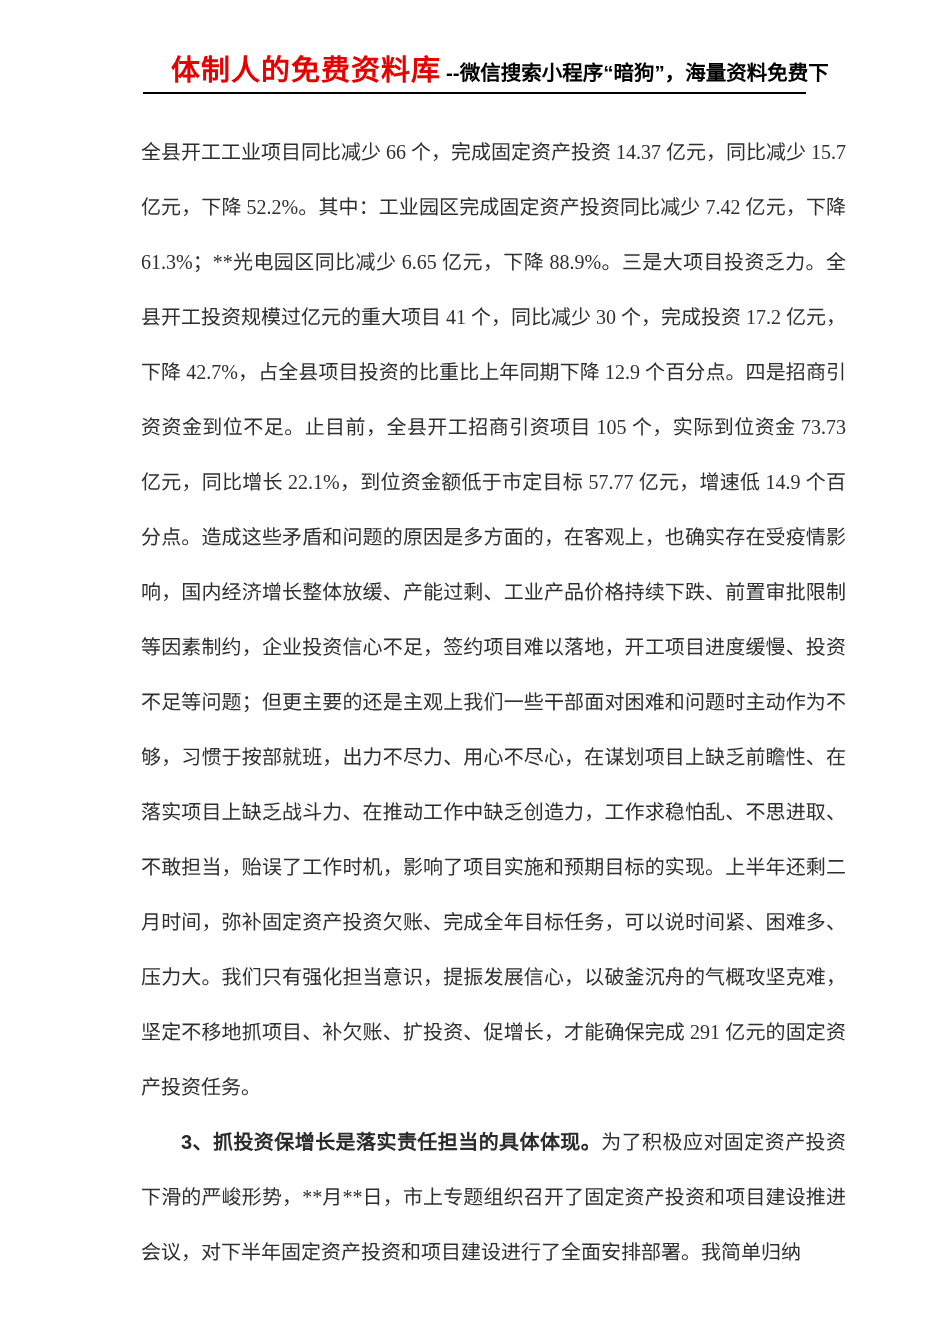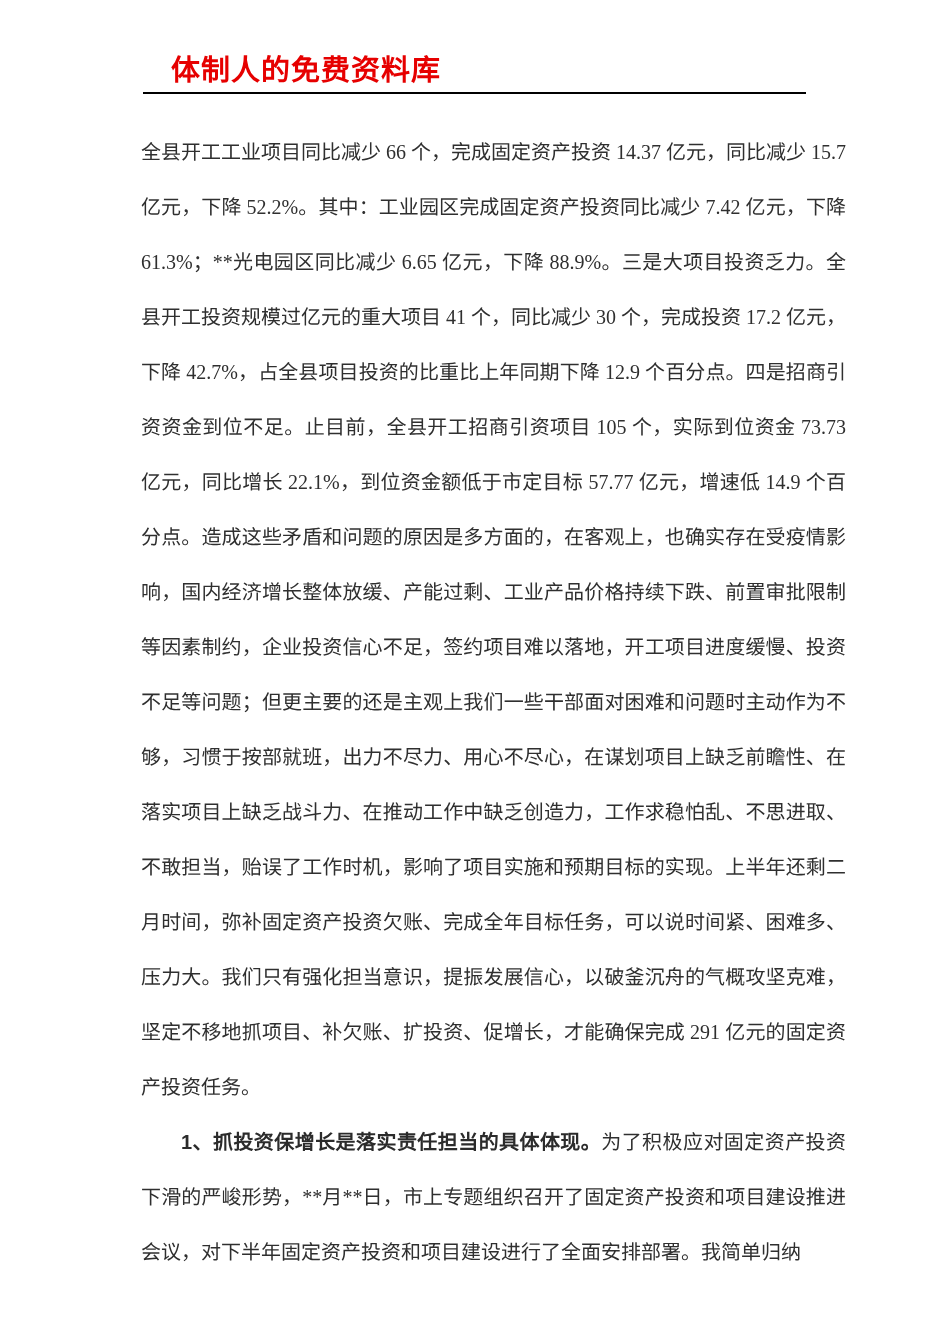--- a/index.html
+++ b/index.html
@@ -75,24 +75,25 @@
   }
 </style>
 </head>
 <body>
 
 <div class="page">
 
   <div class="doc-header">
     <div class="header-line">
       <span class="brand" style="color: rgb(230, 0, 0);">体制人的免费资料库</span>
+      <span class="tagline">--微信搜索小程序“暗狗”，海量资料免费下</span>
     </div>
     <div class="header-rule"></div>
   </div>
 
   <div class="doc-body">
     <p>全县开工工业项目同比减少 66 个，完成固定资产投资 14.37 亿元，同比减少 15.7 亿元，下降 52.2%。其中：工业园区完成固定资产投资同比减少 7.42 亿元，下降 61.3%；**光电园区同比减少 6.65 亿元，下降 88.9%。三是大项目投资乏力。全县开工投资规模过亿元的重大项目 41 个，同比减少 30 个，完成投资 17.2 亿元，下降 42.7%，占全县项目投资的比重比上年同期下降 12.9 个百分点。四是招商引资资金到位不足。止目前，全县开工招商引资项目 105 个，实际到位资金 73.73 亿元，同比增长 22.1%，到位资金额低于市定目标 57.77 亿元，增速低 14.9 个百分点。造成这些矛盾和问题的原因是多方面的，在客观上，也确实存在受疫情影响，国内经济增长整体放缓、产能过剩、工业产品价格持续下跌、前置审批限制等因素制约，企业投资信心不足，签约项目难以落地，开工项目进度缓慢、投资不足等问题；但更主要的还是主观上我们一些干部面对困难和问题时主动作为不够，习惯于按部就班，出力不尽力、用心不尽心，在谋划项目上缺乏前瞻性、在落实项目上缺乏战斗力、在推动工作中缺乏创造力，工作求稳怕乱、不思进取、不敢担当，贻误了工作时机，影响了项目实施和预期目标的实现。上半年还剩二月时间，弥补固定资产投资欠账、完成全年目标任务，可以说时间紧、困难多、压力大。我们只有强化担当意识，提振发展信心，以破釜沉舟的气概攻坚克难，坚定不移地抓项目、补欠账、扩投资、促增长，才能确保完成 291 亿元的固定资产投资任务。</p>
     <p class="para-indent">
-      <span class="lead-bold">1、抓投资保增长是落实责任担当的具体体现。</span><span>为了积极应对固定资产投资下滑的严峻形势，**月**日，市上专题组织召开了固定资产投资和项目建设推进会议，对下半年固定资产投资和项目建设进行了全面安排部署。我简单归纳</span>
+      <span class="lead-bold">3、抓投资保增长是落实责任担当的具体体现。</span><span>为了积极应对固定资产投资下滑的严峻形势，**月**日，市上专题组织召开了固定资产投资和项目建设推进会议，对下半年固定资产投资和项目建设进行了全面安排部署。我简单归纳</span>
     </p>
   </div>
 
 </div>
 
 </body></html>

